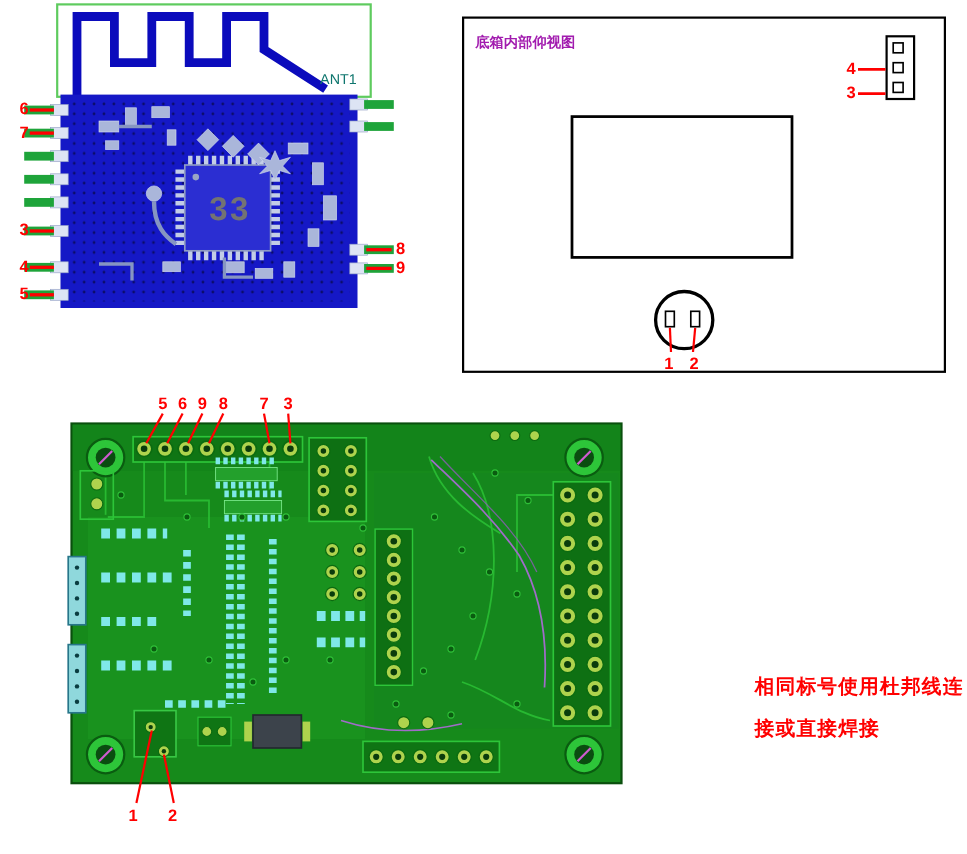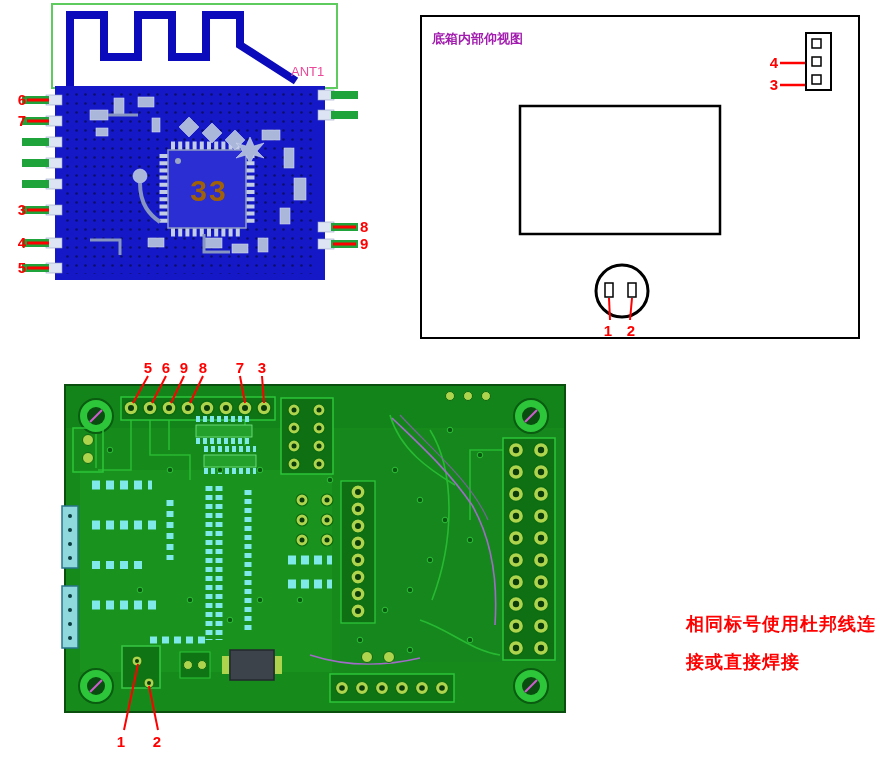--- a/index.html
+++ b/index.html
@@ -2,22 +2,22 @@
 <html><head>
 <meta charset="utf-8">
 <style>
   html,body{margin:0;padding:0;background:#fff;}
   .canvas{position:relative;width:879px;height:776px;background:#ffffff;overflow:hidden;
           font-family:"Liberation Sans",sans-serif;}
   .gfx{position:absolute;left:0;top:0;}
   .lbl{position:absolute;font-weight:bold;color:#ff0000;font-size:15px;line-height:17px;}
   .lbl.r{text-align:right;}
   .lbl.c{text-align:center;}
-  .ant-lbl{position:absolute;color:#ec4899;font-size:13px;font-weight:normal;}
-  .chip-lbl{position:absolute;color:#a16207;font-size:30px;font-weight:bold;text-align:center;
+  .ant-lbl{position:absolute;color:#0f766e;font-size:13px;font-weight:normal;}
+  .chip-lbl{position:absolute;color:#737373;font-size:30px;font-weight:bold;text-align:center;
             letter-spacing:2px;}
   .box-title{position:absolute;color:#a21caf;font-size:13px;font-weight:bold;}
   .note-line{position:absolute;color:#ff0000;font-size:18px;font-weight:bold;letter-spacing:1px;}
 </style>
 </head>
 <body>
 
 <div class="canvas">
 
 <svg class="gfx" width="879" height="776" viewBox="0 0 879 776">

